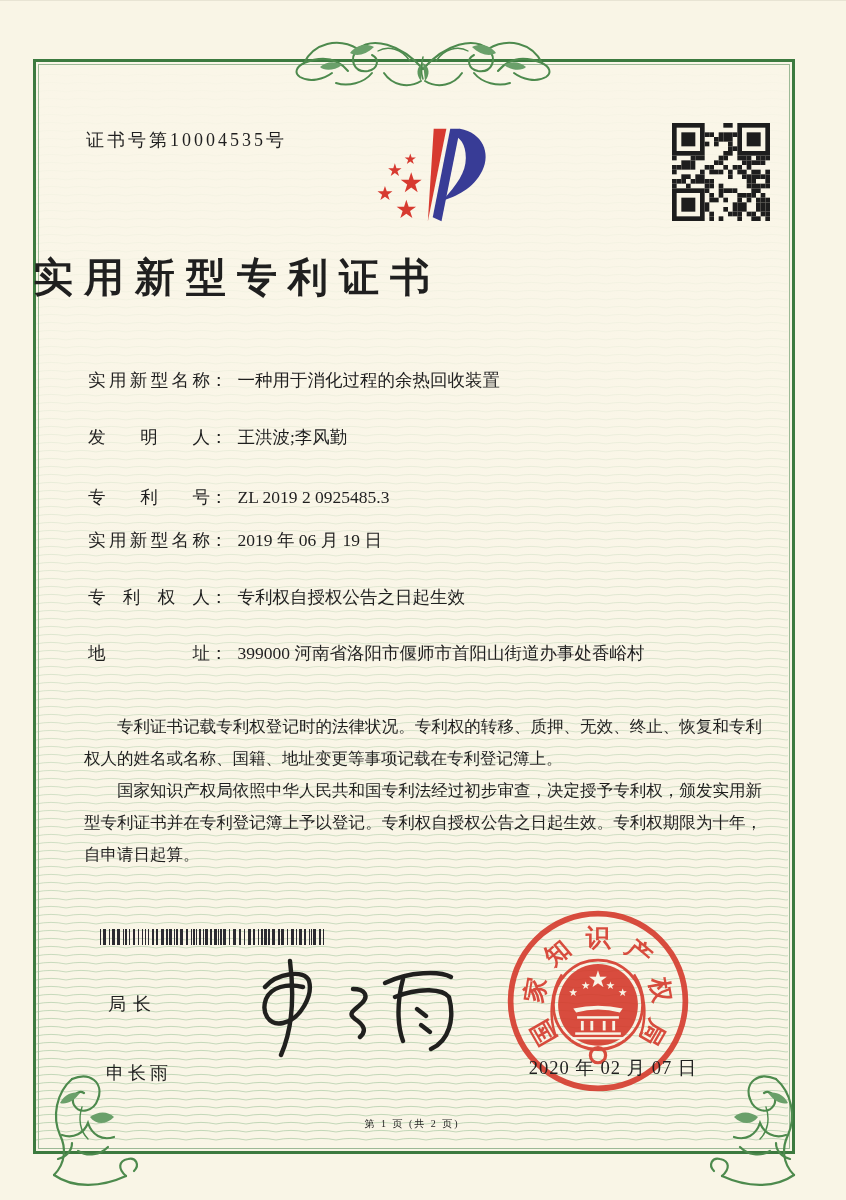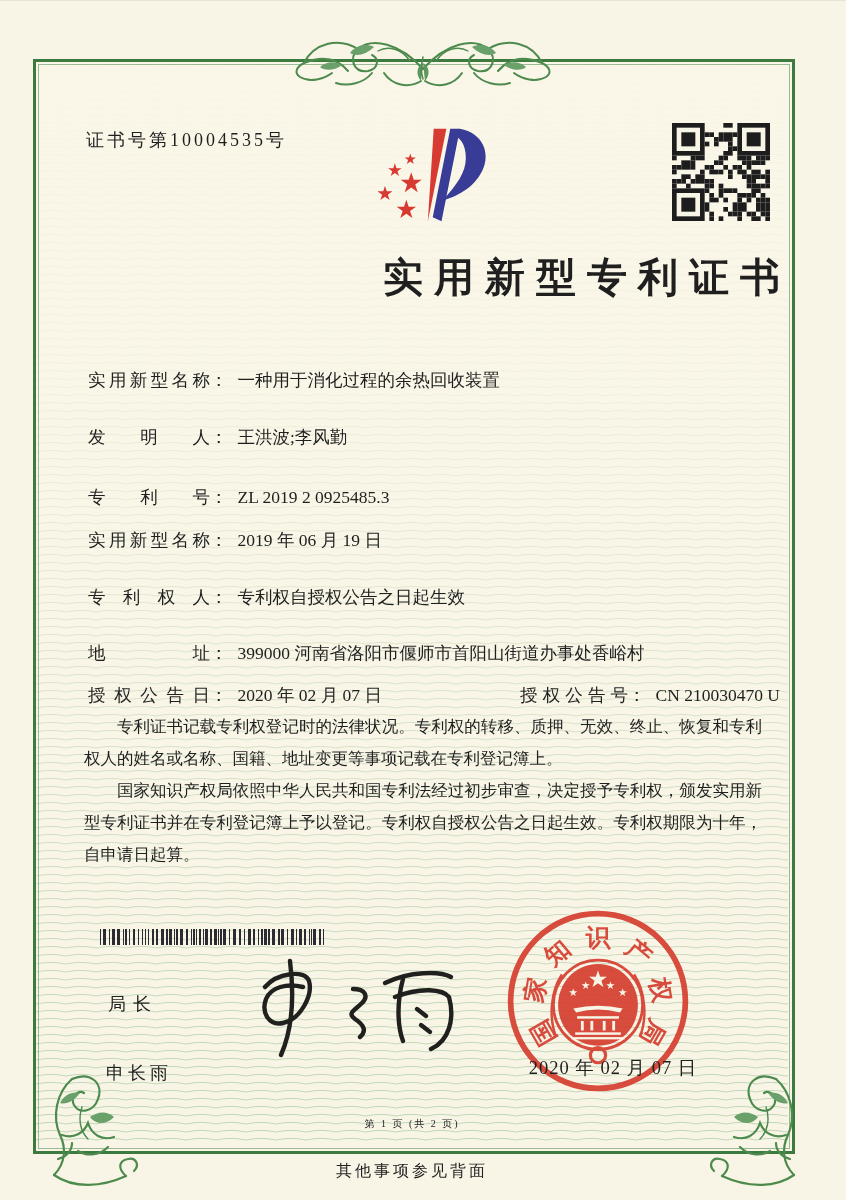--- a/index.html
+++ b/index.html
@@ -12,21 +12,21 @@
   #waves{position:absolute;left:36px;top:61px;z-index:1;}
   .wave-fade{position:absolute;left:36px;top:61px;width:752px;height:1086px;z-index:2;
     background:linear-gradient(180deg,rgba(250,246,232,.96) 0%,rgba(250,246,232,.85) 28%,rgba(250,246,232,.45) 58%,rgba(250,246,232,.12) 86%,rgba(250,246,232,.05) 100%);}
   
   .frame{position:absolute;left:33px;top:58px;width:756px;height:1089px;border:3px solid #3c7a3f;z-index:3;}
   .frame-inner{position:absolute;inset:2px;border:1px solid #9cb996;}
   .deco{position:absolute;z-index:4;}
   .content{position:absolute;inset:0;z-index:5;}
 
   .cert-no{position:absolute;left:86px;top:127px;font-size:18px;letter-spacing:3px;}
-  .title{position:absolute;left:33px;top:249px;width:758px;text-align:right;
+  .title{position:absolute;left:33px;top:249px;width:758px;text-align:left;
     font-size:40px;font-weight:bold;letter-spacing:11px;}
 
   .row{position:absolute;left:88px;font-size:17.5px;white-space:nowrap;}
   .row .lbl{display:inline-block;width:122px;text-align:justify;text-align-last:justify;vertical-align:bottom;}
   .row .colon{display:inline-block;margin-right:10px;}
   .grant-no{position:absolute;left:432px;top:0;}
   .grant-no .lbl{width:108px;}
 
   .paras{position:absolute;left:84px;top:710px;width:678px;font-size:16.5px;line-height:32px;text-align:justify;}
   .paras p{margin:0;text-indent:2em;}
@@ -434,26 +434,20 @@
     </div>
     <div class="row" style="top:527px">
       <span class="lbl">实用新型名称</span><span class="colon">：</span><span>2019 年 06 月 19 日</span>
     </div>
     <div class="row" style="top:584px">
       <span class="lbl">专利权人</span><span class="colon">：</span><span>专利权自授权公告之日起生效</span>
     </div>
     <div class="row" style="top:640px">
       <span class="lbl">地址</span><span class="colon">：</span><span>399000 河南省洛阳市偃师市首阳山街道办事处香峪村</span>
     </div>
-    <div class="row" style="top:682px;width:674px">
-      <span class="lbl" style="width:122px">授权公告日</span><span class="colon">：</span><span>2020 年 02 月 07 日</span>
-      <span class="grant-no">
-        <span class="lbl">授权公告号</span><span class="colon">：</span><span>CN 210030470 U</span>
-      </span>
-    </div>
 
     <div class="paras">
       <p>专利证书记载专利权登记时的法律状况。专利权的转移、质押、无效、终止、恢复和专利权人的姓名或名称、国籍、地址变更等事项记载在专利登记簿上。</p>
       <p>国家知识产权局依照中华人民共和国专利法经过初步审查，决定授予专利权，颁发实用新型专利证书并在专利登记簿上予以登记。专利权自授权公告之日起生效。专利权期限为十年，自申请日起算。</p>
     </div>
 
     <svg id="barcode" width="226" height="16" viewBox="0 0 226 16">
         <rect x="0" y="0" width="1" height="16" fill="#2b2b31"></rect>
         <rect x="3" y="0" width="3" height="16" fill="#2b2b31"></rect>
         <rect x="9" y="0" width="1" height="16" fill="#2b2b31"></rect>
@@ -558,15 +552,14 @@
           <rect x="72" y="138" width="56" height="2.4"></rect>
         </g>
         <circle cx="100" cy="157" r="8" fill="none" stroke="#d53a2c" stroke-width="3.4"></circle>
         <path d="M56,138 C48,118 50,90 62,72" fill="none" stroke="#d53a2c" stroke-width="2.6"></path>
         <path d="M144,138 C152,118 150,90 138,72" fill="none" stroke="#d53a2c" stroke-width="2.6"></path>
       </g>
     </svg>
     <div class="seal-date">2020 年 02 月 07 日</div>
 
     <div class="page-info">第 1 页 (共 2 页)</div>
-    <div class="back-note">其他事项参见背面</div>
   </div>
 </div>
 
 </body></html>

